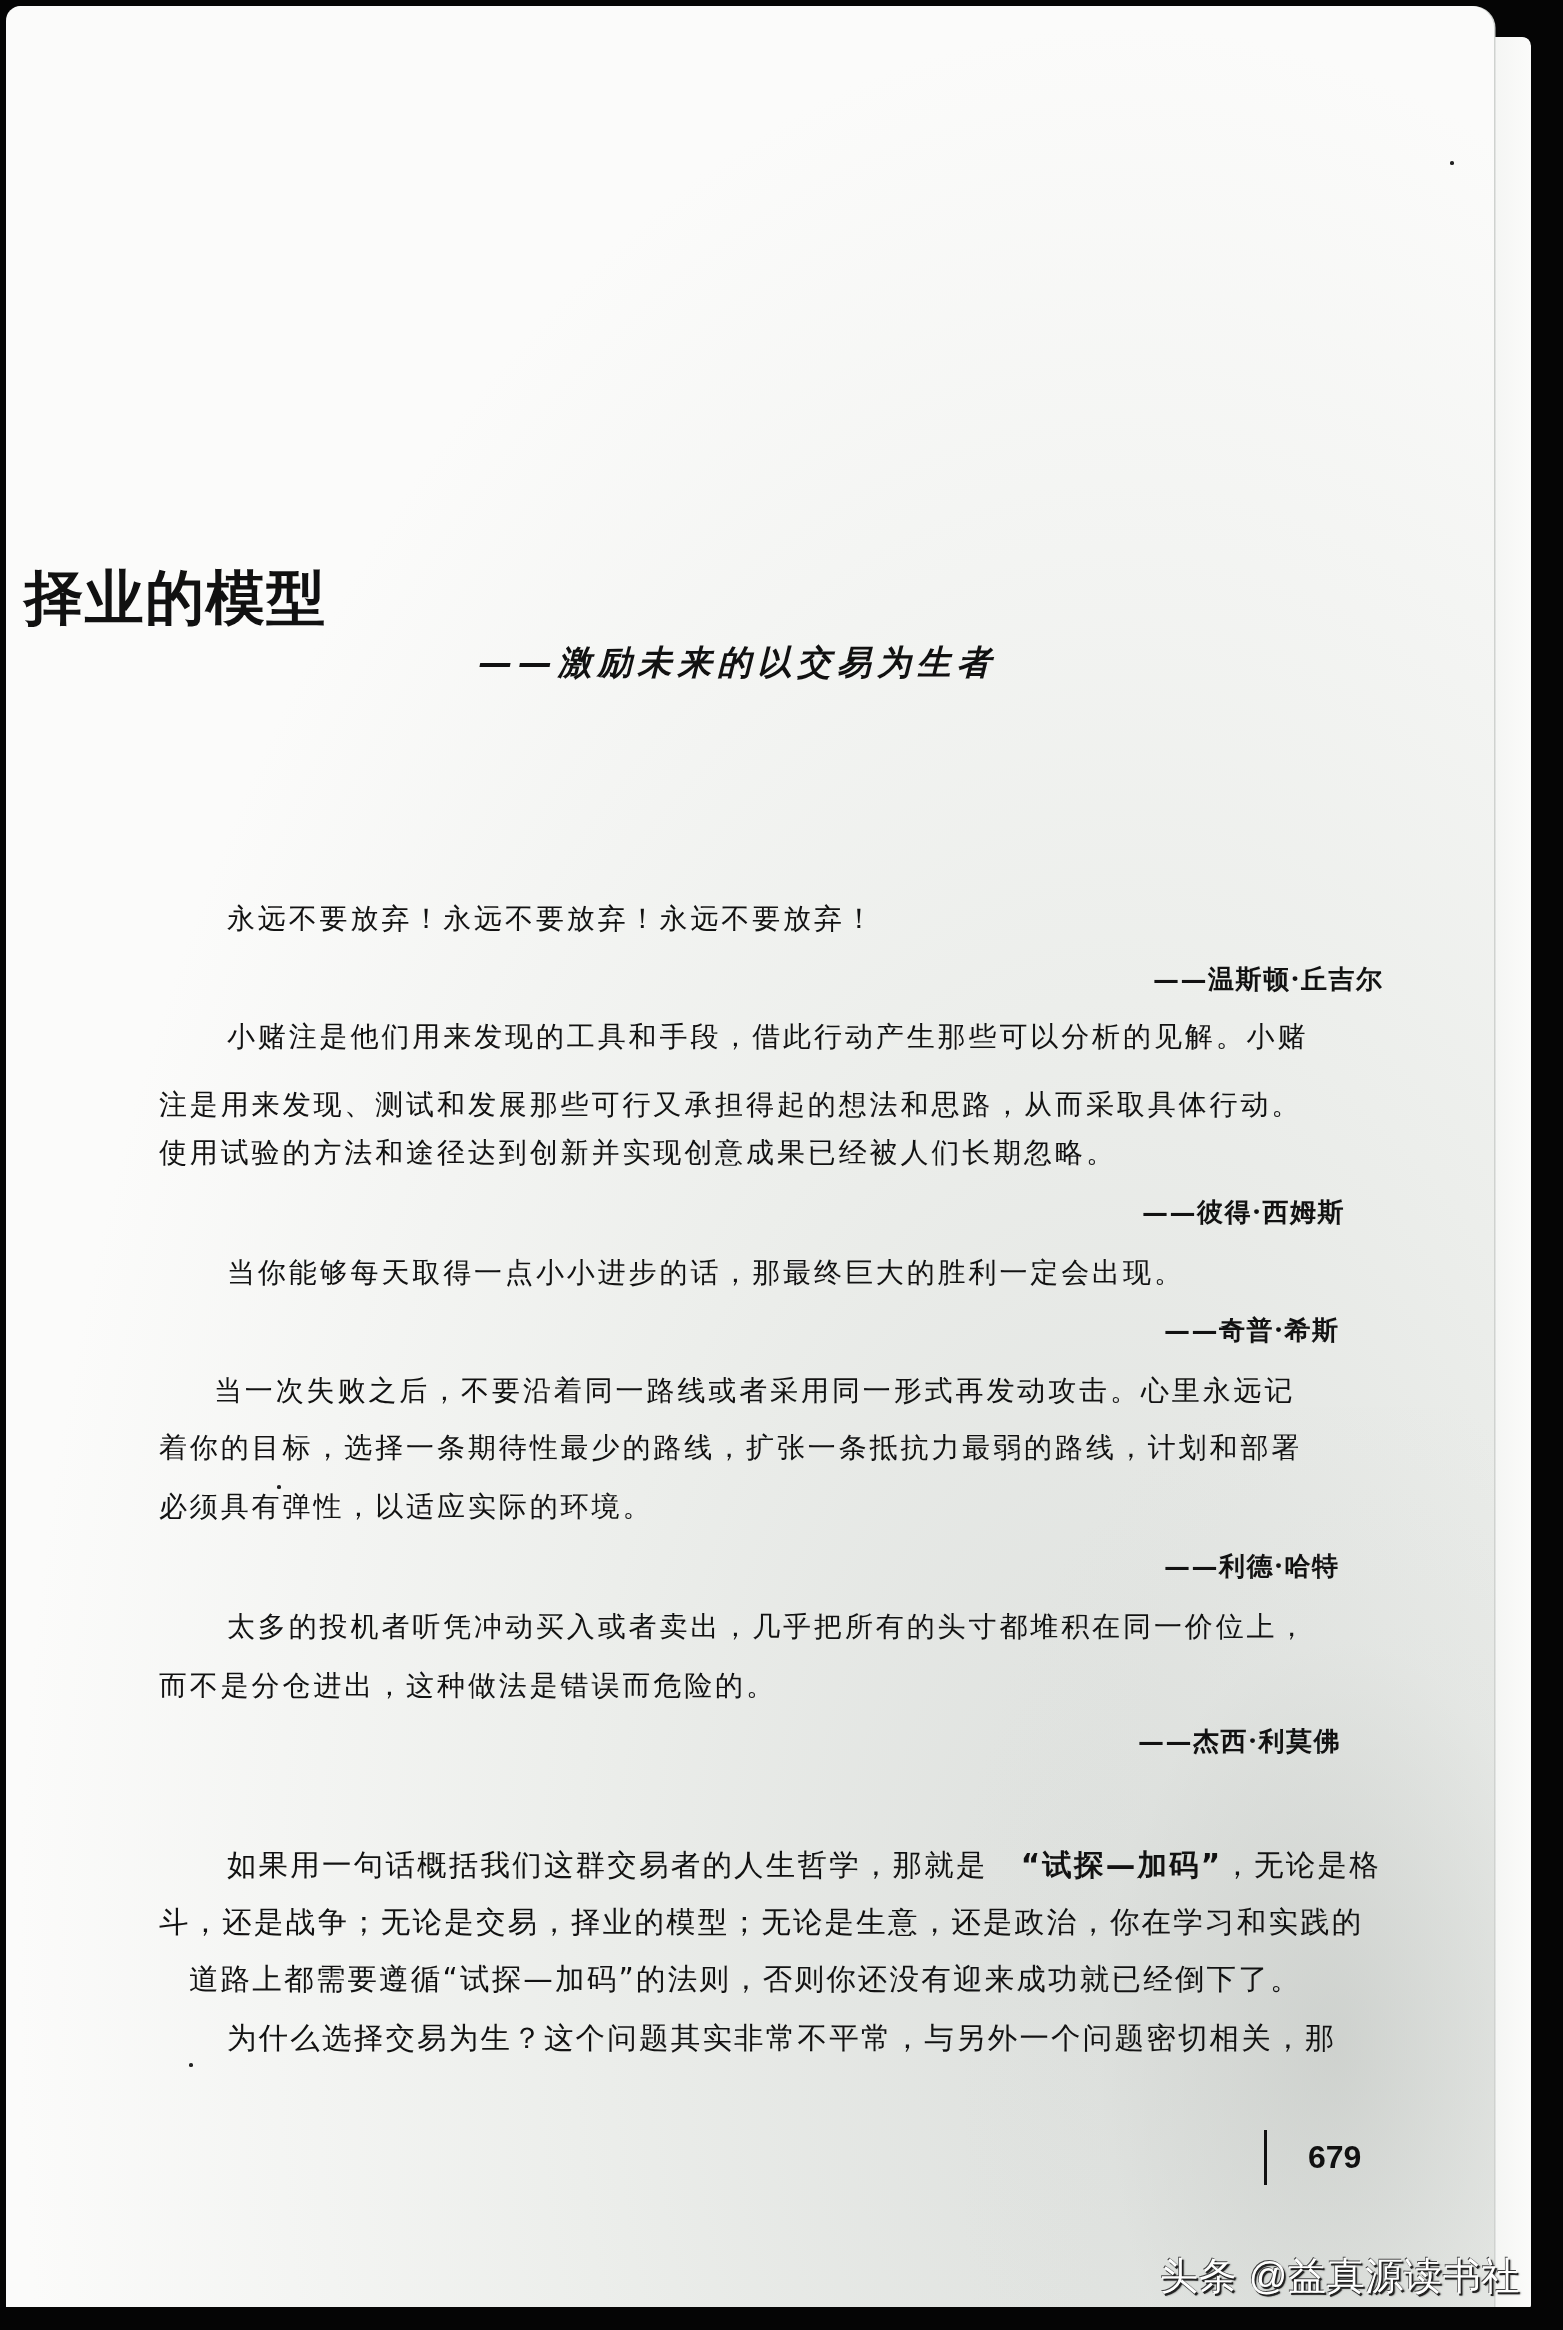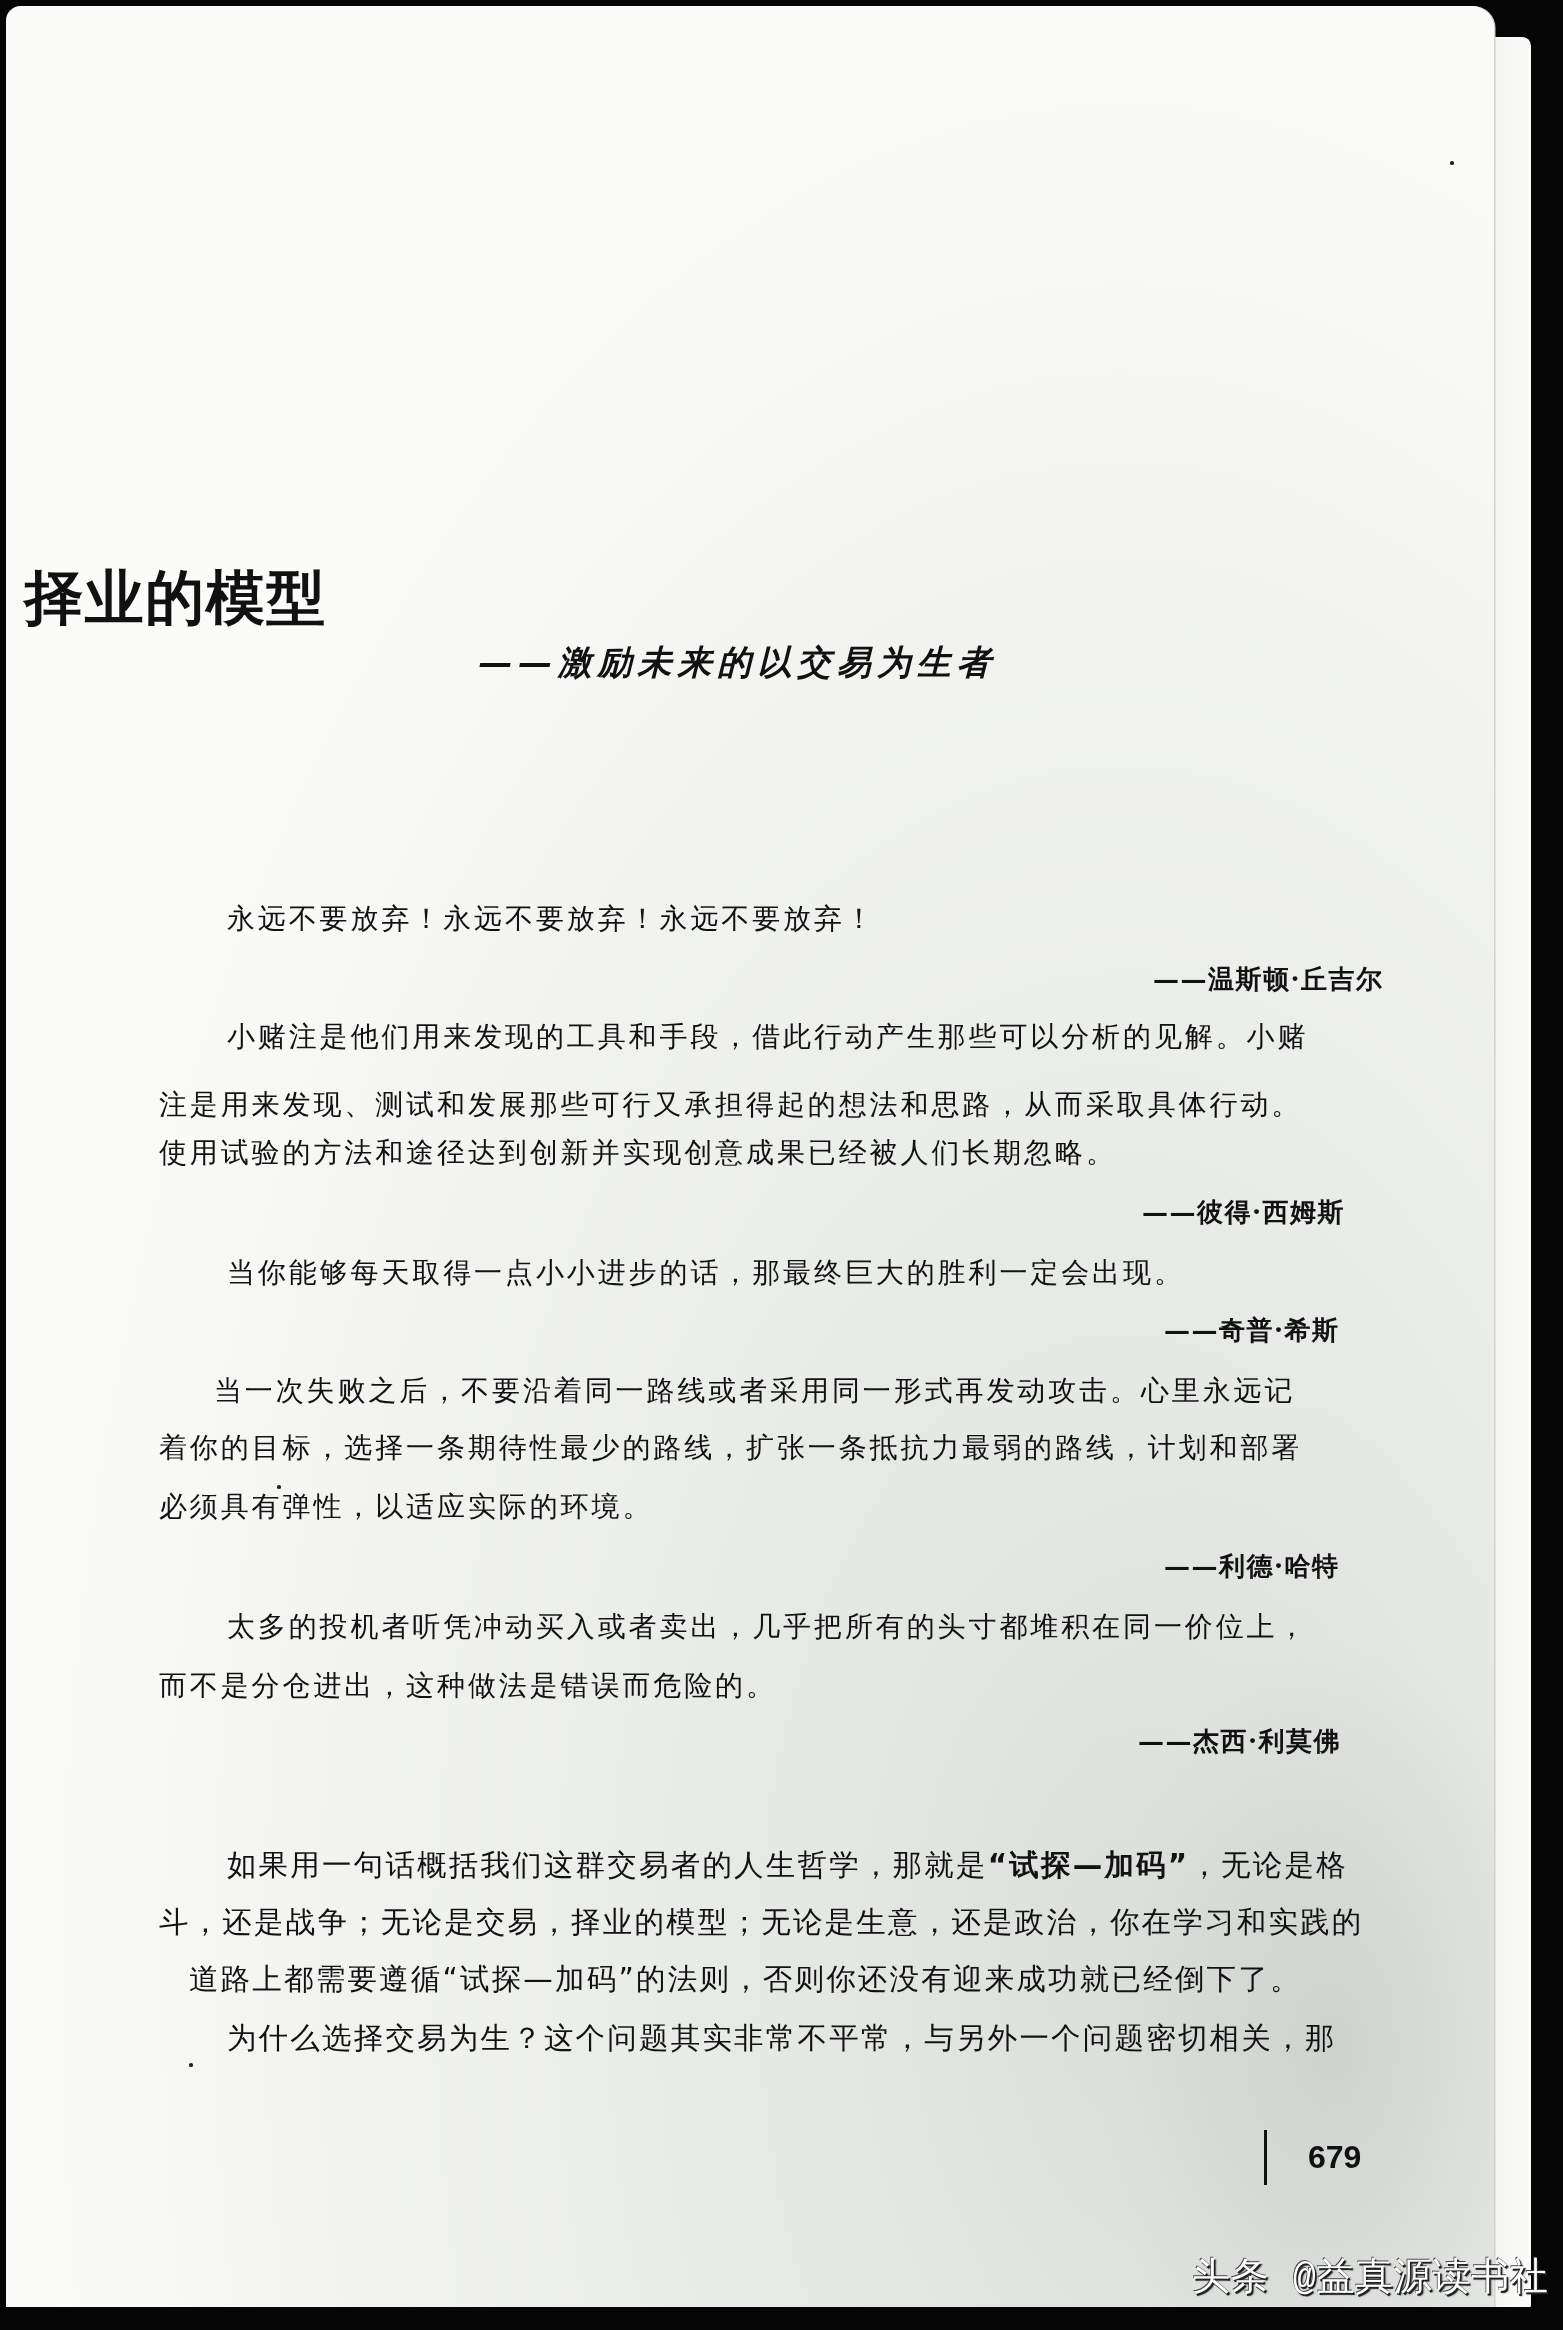--- a/index.html
+++ b/index.html
@@ -100,43 +100,43 @@
       letter-spacing: 1.5px;
     }
     .body-line {
       position: absolute;
       font-family: "DejaVu Sans", "Liberation Sans", sans-serif;
       font-size: 29.5px;
       color: #121212;
       letter-spacing: 2.2px;
       white-space: nowrap;
     }
-    .bold { font-weight: bold; }
+    .bold { font-weight: bold; margin-left: 33px; }
     .page-number-rule {
       position: absolute;
       left: 1258px;
       top: 2124px;
       width: 2.9px;
       height: 55px;
       background: #111;
     }
     .page-number {
       position: absolute;
       left: 1302px;
       top: 2133px;
       font-family: "Liberation Sans", sans-serif;
       font-weight: bold;
       font-size: 32px;
       color: #111;
     }
     .watermark {
       position: absolute;
-      left: 1192px;
+      left: 1160px;
       top: 2251px;
-      font-family: Liberation Mono, monospace;
+      font-family: Liberation Sans, sans-serif;
       font-size: 38px;
       color: #ffffff;
       white-space: nowrap;
       text-shadow: 1.5px 1.5px 0 #222, -0.7px -0.7px 0 #444, 2.2px 2.2px 1.5px rgba(0,0,0,.6);
       letter-spacing: 0.7px;
     }
     .bottom-edge {
       position: absolute;
       left: 0; right: 0;
       top: 2307px;

